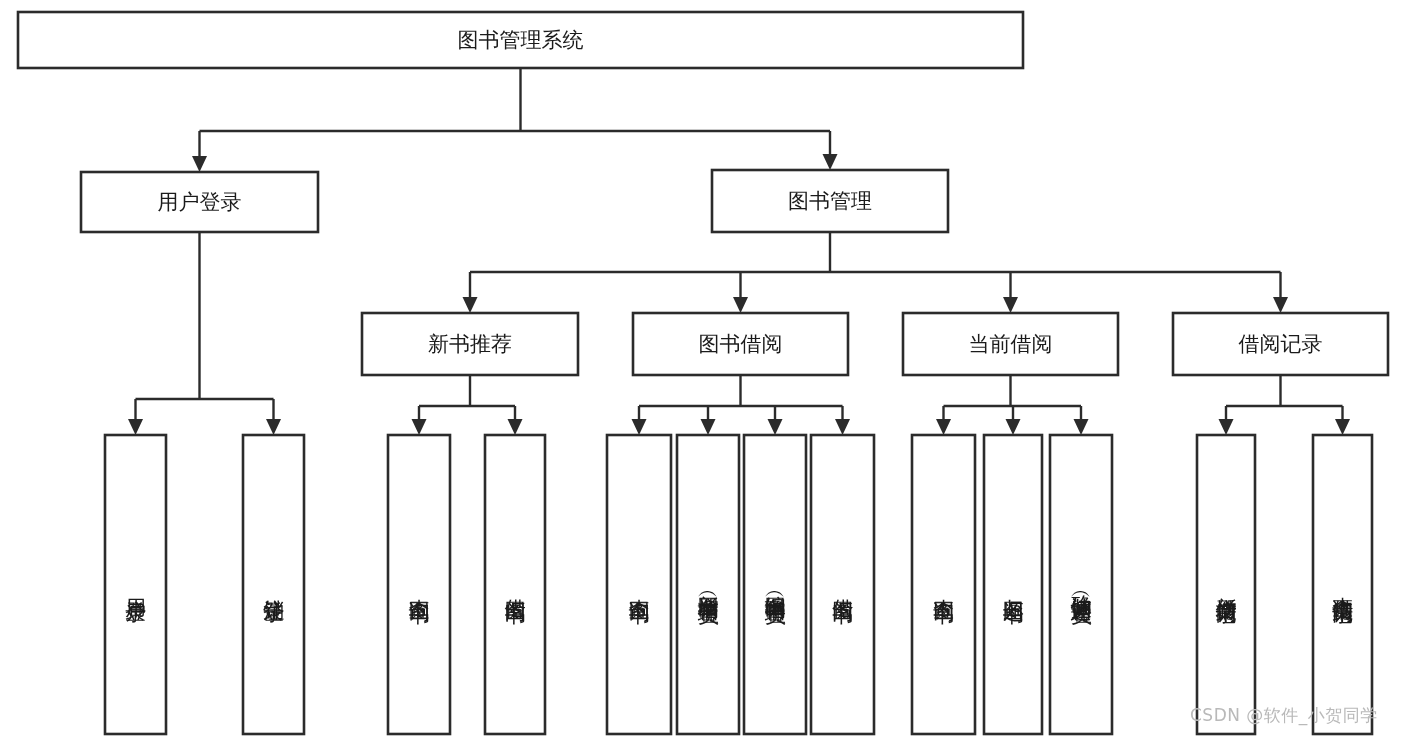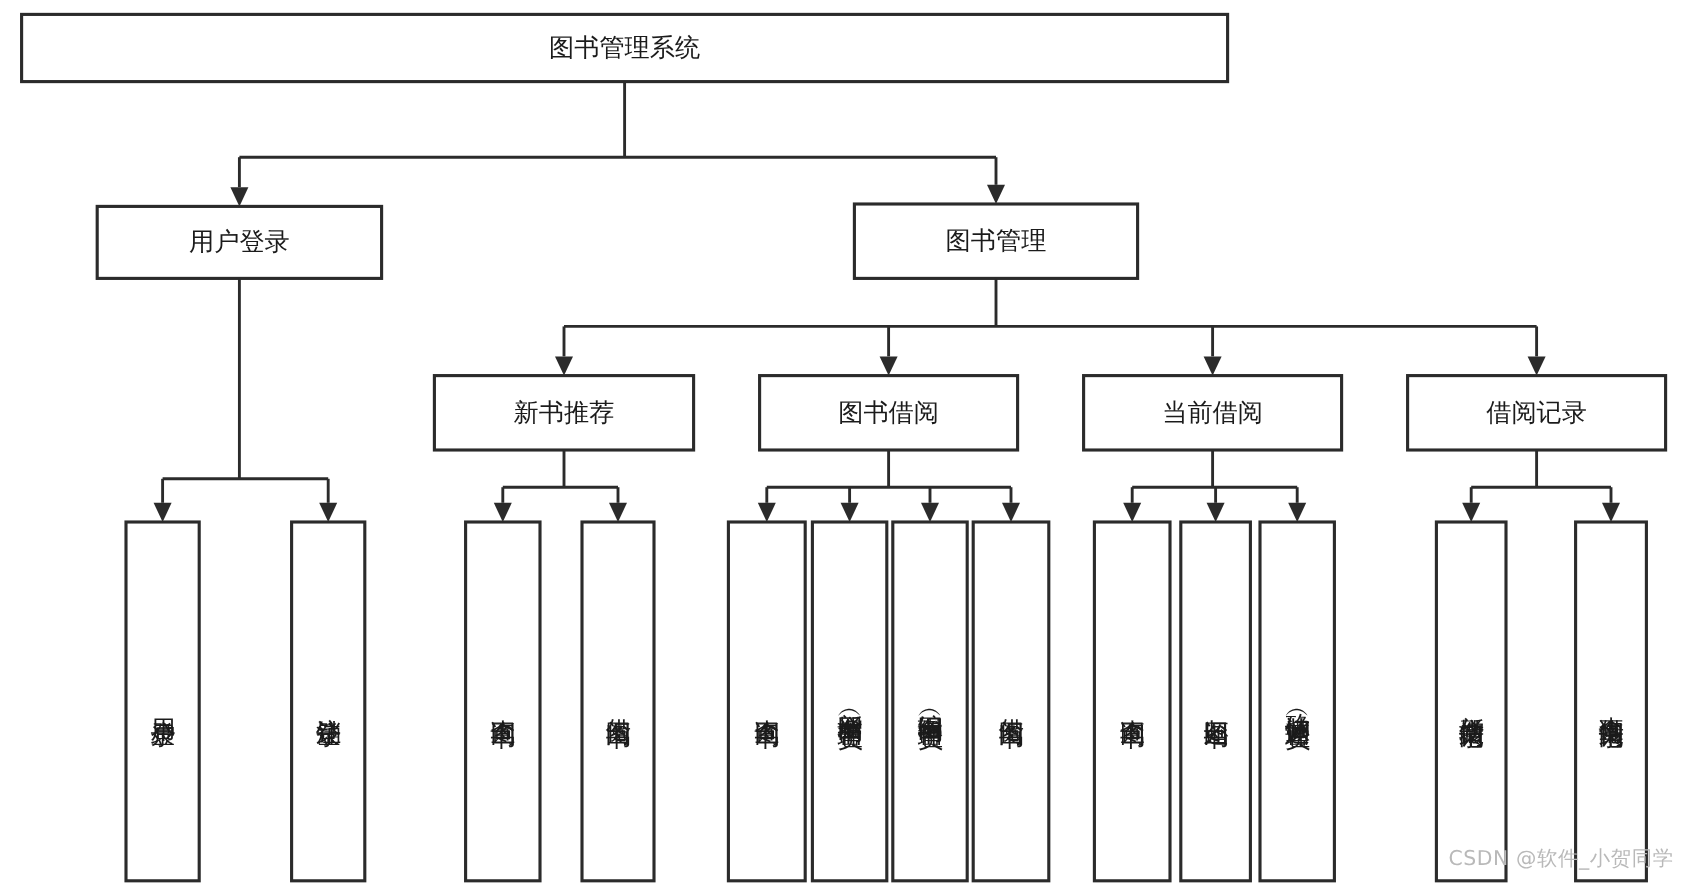--- a/index.html
+++ b/index.html
@@ -171,15 +171,15 @@
       <div class="node-label-v" style="left: 677px; top: 441px; width: 62px; height: 287px; display: flex; align-items: center; justify-content: center;">新增图书（管理员）</div>
       <div class="node-label-v" style="left: 744px; top: 441px; width: 62px; height: 287px; display: flex; align-items: center; justify-content: center;">编辑图书（管理员）</div>
       <div class="node-label-v" style="left: 811px; top: 441px; width: 63px; height: 287px; display: flex; align-items: center; justify-content: center;">借阅图书</div>
       <div class="node-label-v" style="left: 912px; top: 441px; width: 63px; height: 287px; display: flex; align-items: center; justify-content: center;">查询图书</div>
       <div class="node-label-v" style="left: 984px; top: 441px; width: 58px; height: 287px; display: flex; align-items: center; justify-content: center;">归还图书</div>
       <div class="node-label-v" style="left: 1050px; top: 441px; width: 62px; height: 287px; display: flex; align-items: center; justify-content: center;">确认归还（管理员）</div>
       <div class="node-label-v" style="left: 1197px; top: 441px; width: 58px; height: 287px; display: flex; align-items: center; justify-content: center;">新增借阅记录</div>
       <div class="node-label-v" style="left: 1313px; top: 441px; width: 59px; height: 287px; display: flex; align-items: center; justify-content: center;">查询借阅记录</div>
     </div>
 
-  <div class="watermark" style="left: 1190px; top: 704px; margin-left: 17px;">CSDN @软件_小贺同学</div>
+  <div class="watermark" style="left: 1190px; top: 704px;">CSDN @软件_小贺同学</div>
 
 </div>
 
 </body></html>

